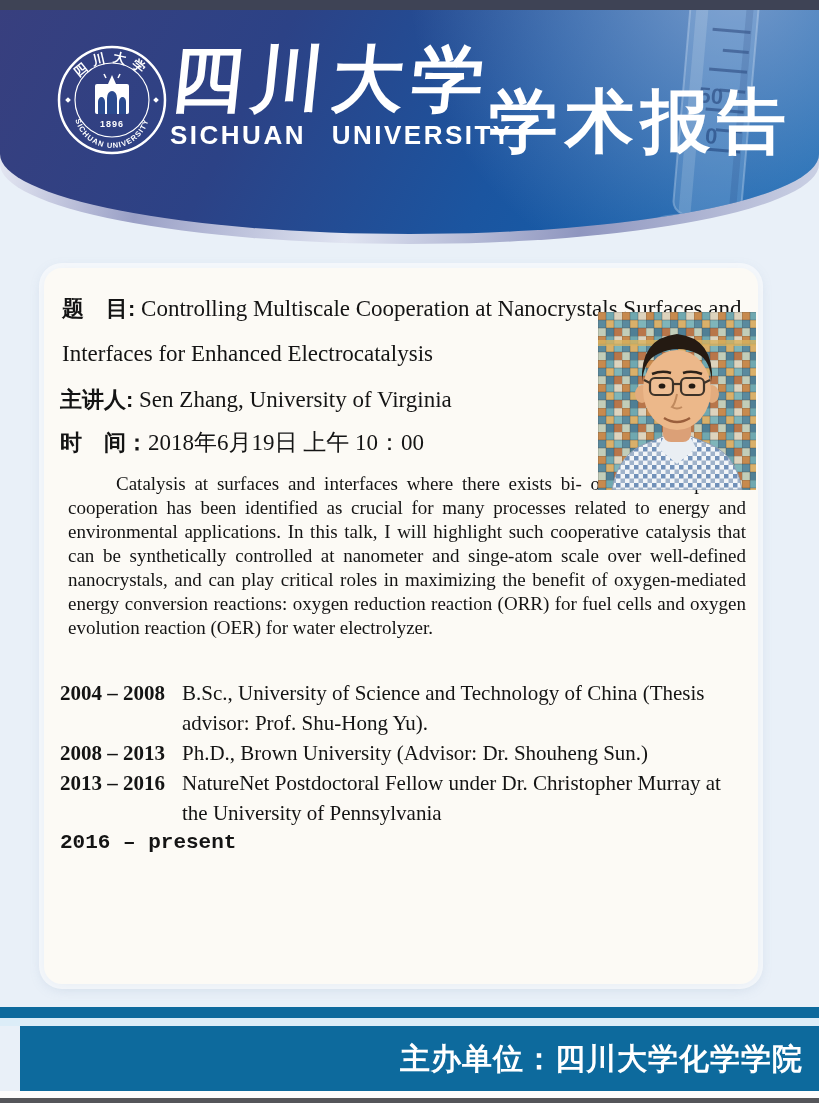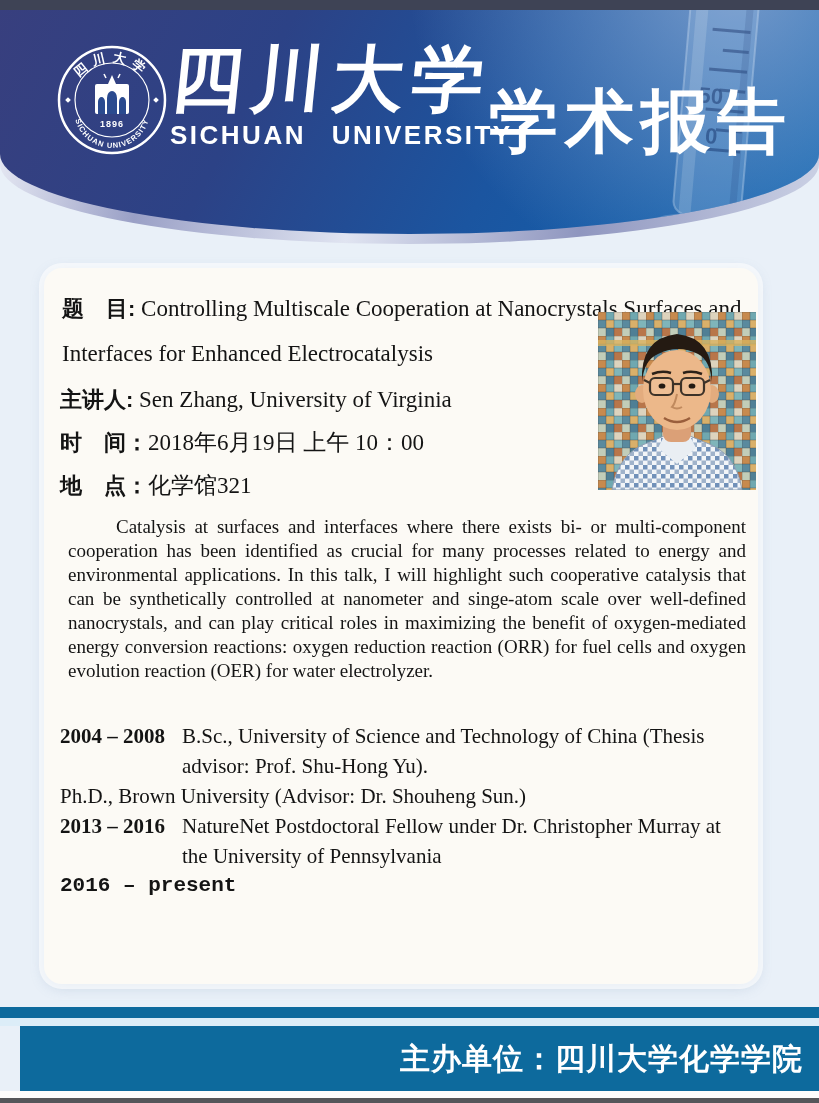--- a/index.html
+++ b/index.html
@@ -195,30 +195,30 @@
     </svg>
 
     <p class="info-title"><span class="cjk-label">题　目:</span>
       <span class="info-val">Controlling Multiscale Cooperation at Nanocrystals Surfaces and Interfaces for Enhanced Electrocatalysis</span></p>
 
     <div class="info-row"><span class="cjk-label">主讲人:</span>
       <span class="info-val">Sen Zhang, University of Virginia</span></div>
 
     <div class="info-row"><span class="cjk-label">时　间：</span><span class="info-val">2018年6月19日 上午 10：00</span></div>
 
-    <div class="info-row"><span class="cjk-label">地　点：</span><span class="info-val">化学馆321</span></div>
 
     <p class="abstract">Catalysis at surfaces and interfaces where there exists bi- or multi-component cooperation has been identified as crucial for many processes related to energy and environmental applications. In this talk, I will highlight such cooperative catalysis that can be synthetically controlled at nanometer and singe-atom scale over well-defined nanocrystals, and can play critical roles in maximizing the benefit of oxygen-mediated energy conversion reactions: oxygen reduction reaction (ORR) for fuel cells and oxygen evolution reaction (OER) for water electrolyzer.</p>
 
     <div class="cv">
       <div class="cv-row">
         <span class="cv-years">2004 – 2008</span>
         <span class="cv-desc">B.Sc., University of Science and Technology of China (Thesis advisor: Prof. Shu-Hong Yu).</span>
       </div>
       <div class="cv-row">
+        <span class="cv-years">2008 – 2013</span>
         <span class="cv-desc">Ph.D., Brown University (Advisor: Dr. Shouheng Sun.)</span>
       </div>
       <div class="cv-row">
         <span class="cv-years">2013 – 2016</span>
         <span class="cv-desc">NatureNet Postdoctoral Fellow under Dr. Christopher Murray at the University of Pennsylvania</span>
       </div>
       <div class="cv-row wide">
         <span class="cv-years">2016 – present</span>
       </div>
     </div>

